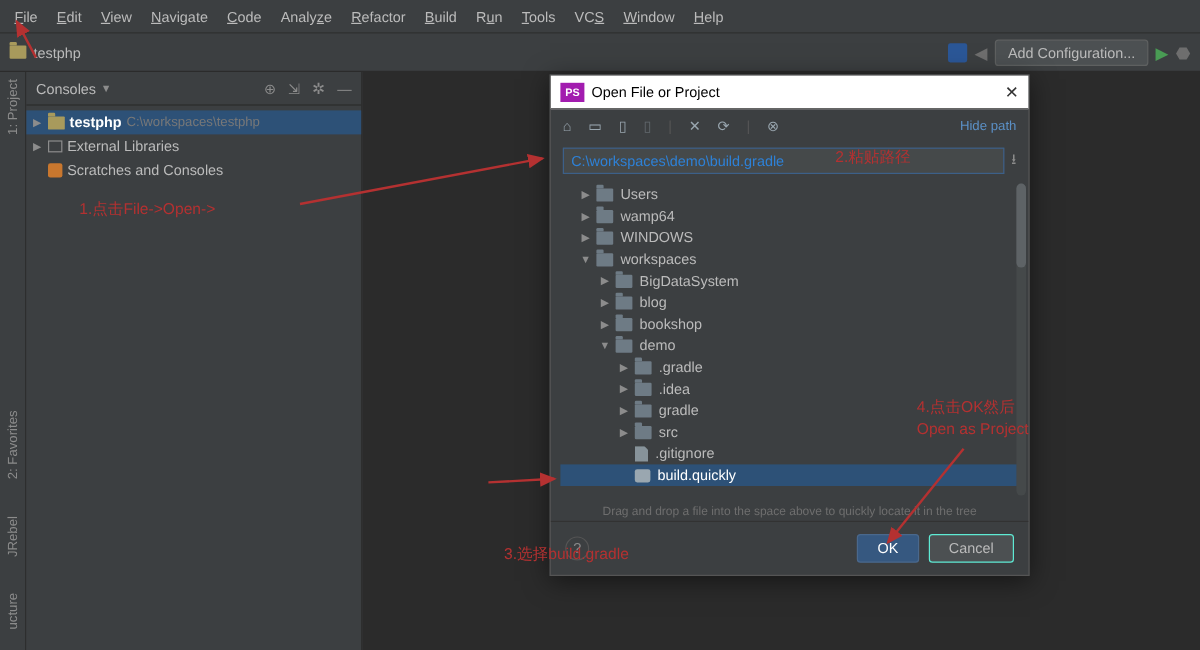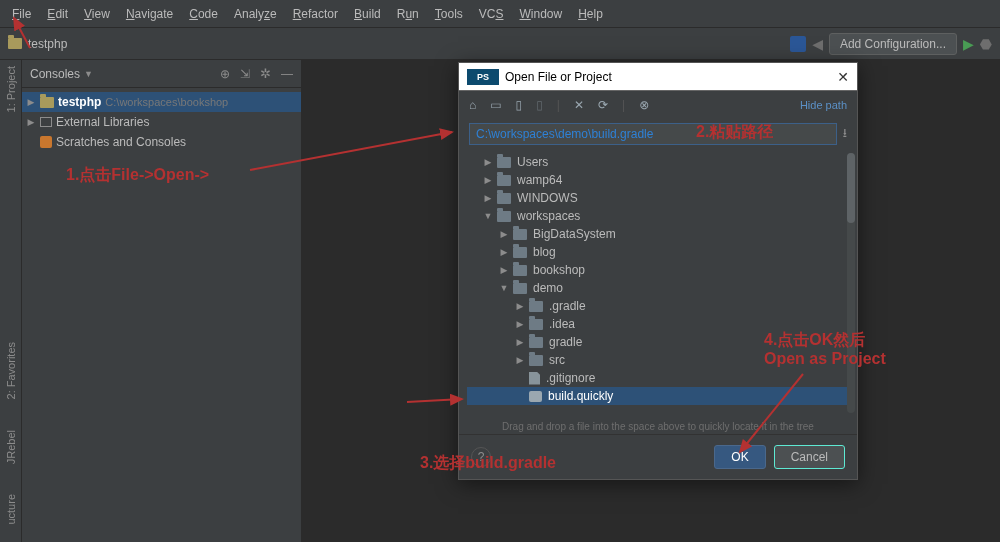--- a/index.html
+++ b/index.html
@@ -37,21 +37,21 @@
 .muted { color: #787878; font-size: 11px; }
 .lib-icon { width: 12px; height: 10px; border: 1px solid #8c8c8c; display: inline-block; }
 .scratch-icon { width: 12px; height: 12px; background: #c9772e; border-radius: 2px; display: inline-block; }
 
 .editor-area { flex: 1; background: #2b2b2b; position: relative; }
 
 
 .dialog { position: absolute; left: 458px; top: 62px; width: 400px; background: #3c3f41; border: 1px solid #555; box-shadow: 0 4px 20px rgba(0,0,0,0.5); }
 .dlg-title { height: 28px; background: #fff; color: #000; display: flex; align-items: center; padding: 0 8px; gap: 6px; justify-content: space-between; border-bottom: 1px solid #666; }
 .dlg-title-left { display: flex; align-items: center; gap: 6px; }
-.app-icon { width: 32px; height: 16px; background: #0c4a6e; color: #fff; font-size: 9px; display: inline-flex; align-items: center; justify-content: center; font-weight: bold; }
+.app-icon { width: 20px; height: 16px; background: #a21caf; color: #fff; font-size: 9px; display: inline-flex; align-items: center; justify-content: center; font-weight: bold; }
 .dlg-x { font-size: 14px; color: #333; cursor: default; }
 .dlg-toolbar { height: 28px; display: flex; align-items: center; padding: 0 10px; gap: 14px; color: #9aa7b0; justify-content: space-between; }
 .dlg-toolbar-left { display: flex; gap: 14px; align-items: center; }
 .hide-path { color: #5b90c6; font-size: 11px; }
 .path-row { padding: 4px 10px; display: flex; align-items: center; gap: 6px; }
 .path-input { flex: 1; background: #45494a; border: 1px solid #3c6089; color: #2e81d6; padding: 3px 6px; font-size: 12px; }
 .dl-icon { color: #8c8c8c; }
 
 .filetree { height: 270px; overflow: hidden; padding: 4px 8px; position: relative; }
 .ft-row { display: flex; align-items: center; height: 18px; gap: 4px; }
@@ -64,21 +64,21 @@
 .ft-scroll { position: absolute; right: 2px; top: 4px; width: 8px; height: 260px; background: #45494a; border-radius: 4px; }
 .ft-scroll-thumb { position: absolute; top: 0; width: 8px; height: 70px; background: #5e6366; border-radius: 4px; }
 
 .dlg-hint { font-size: 10px; color: #6e6e6e; text-align: center; padding: 2px 10px; }
 .dlg-buttons { display: flex; justify-content: flex-end; align-items: center; padding: 10px 12px; gap: 8px; border-top: 1px solid #323232; }
 .help-btn { width: 20px; height: 20px; border: 1px solid #555; border-radius: 50%; color: #8c8c8c; display: inline-flex; align-items: center; justify-content: center; margin-right: auto; }
 .btn { padding: 4px 16px; border-radius: 3px; border: 1px solid #5eead4; background: #4c5052; color: #bbb; }
 .btn.primary { background: #365880; border-color: #4a688c; color: #fff; }
 
 
-.annot { position: absolute; color: #b43131; font-size: 16px; font-weight: 700; pointer-events: none; }
+.annot { position: absolute; color: #b43131; font-size: 13px; font-weight: 400; pointer-events: none; }
 svg.arrows { position: absolute; left: 0; top: 0; width: 1000px; height: 542px; pointer-events: none; }
 </style>
 </head>
 <body>
 
 <div class="menubar">
   <span><u>F</u>ile</span>
   <span><u>E</u>dit</span>
   <span><u>V</u>iew</span>
   <span><u>N</u>avigate</span>
@@ -126,21 +126,21 @@
         <span>⇲</span>
         <span class="gear">✲</span>
         <span>—</span>
       </div>
     </div>
     <div class="tree">
       <div class="tree-row sel">
         <span class="arrow">▶</span>
         <span class="folder-icon"></span>
         <span style="font-weight:bold">testphp</span>
-        <span class="muted">C:\workspaces\bookshop</span>
+        <span class="muted">C:\workspaces\testphp</span>
       </div>
       <div class="tree-row">
         <span class="arrow">▶</span>
         <span class="lib-icon"></span>
         <span>External Libraries</span>
       </div>
       <div class="tree-row">
         <span class="arrow"></span>
         <span class="scratch-icon"></span>
         <span>Scratches and Consoles</span>

